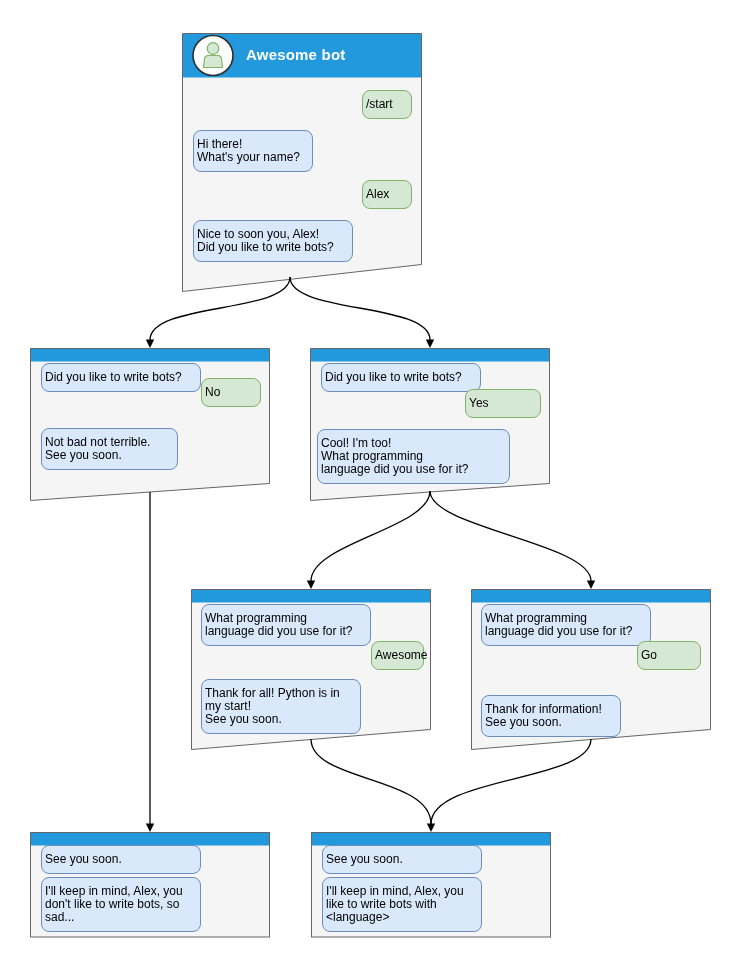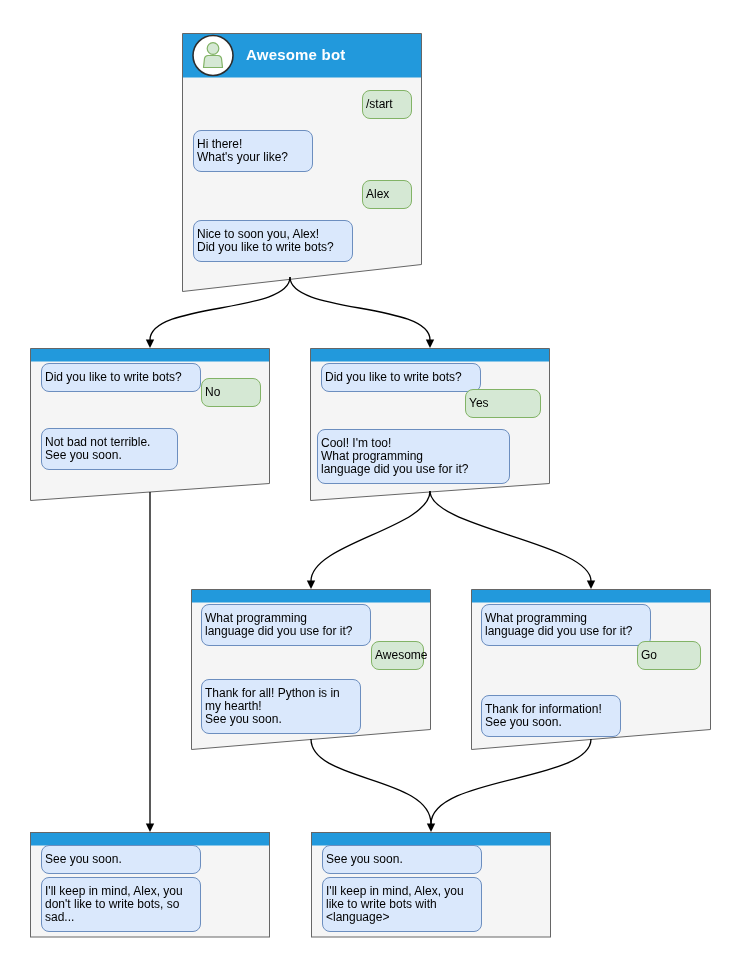--- a/index.html
+++ b/index.html
@@ -43,21 +43,21 @@
     <div class="card-header">
       <svg class="avatar" style="top:1px" viewBox="0 0 44 44">
         <circle cx="22" cy="21.5" r="20" fill="#ffffff" stroke="#2d2d2d" stroke-width="1.6"></circle>
         <circle cx="22" cy="14.5" r="5.8" fill="#d5e8d4" stroke="#82b366" stroke-width="1.2"></circle>
         <path d="M12.5,33.5 L13.5,24.5 Q14,21.5 17,21.5 L27,21.5 Q30,21.5 30.5,24.5 L31.5,33.5 Z" fill="#d5e8d4" stroke="#82b366" stroke-width="1.2" stroke-linejoin="round"></path>
       </svg>
       <span class="card-title">Awesome bot</span>
     </div>
     <div class="bubble user" style="right:10px;top:57px;width:50px">/start</div>
     <div class="bubble bot" style="left:11px;top:97px;width:120px">Hi there!
-What's your like?</div>
+What's your name?</div>
     <div class="bubble user" style="right:10px;top:147px;width:50px">Alex</div>
     <div class="bubble bot" style="left:11px;top:187px;width:160px">Nice to soon you, Alex!
 Did you like to write bots?</div>
   </div>
 
   <div class="card" style="left:30px;top:348px;width:240px;height:154px">
     <svg class="card-bg" width="240" height="154">
       <path d="M0.5,0.5 H239.5 V135.5 L0.5,152.5 Z" fill="#f5f5f5" stroke="none"></path>
       <rect x="0.5" y="0.5" width="239" height="13" fill="#2299dc"></rect>
       <path d="M0.5,0.5 H239.5 V135.5 L0.5,152.5 Z" fill="none" stroke="#666666" stroke-width="1"></path>
@@ -84,21 +84,21 @@
   <div class="card" style="left:191px;top:589px;width:240px;height:162px">
     <svg class="card-bg" width="240" height="162">
       <path d="M0.5,0.5 H239.5 V140.5 L0.5,160.5 Z" fill="#f5f5f5" stroke="none"></path>
       <rect x="0.5" y="0.5" width="239" height="13" fill="#2299dc"></rect>
       <path d="M0.5,0.5 H239.5 V140.5 L0.5,160.5 Z" fill="none" stroke="#666666" stroke-width="1"></path>
     </svg>
     <div class="bubble bot" style="left:10px;top:15px;width:170px">What programming
 language did you use for it?</div>
     <div class="bubble user" style="right:7px;top:52px;width:53px">Awesome</div>
     <div class="bubble bot" style="left:10px;top:90px;width:160px">Thank for all! Python is in
-my hearth!
+my start!
 See you soon.</div>
   </div>
 
   <div class="card" style="left:471px;top:589px;width:240px;height:162px">
     <svg class="card-bg" width="240" height="162">
       <path d="M0.5,0.5 H239.5 V140.5 L0.5,160.5 Z" fill="#f5f5f5" stroke="none"></path>
       <rect x="0.5" y="0.5" width="239" height="13" fill="#2299dc"></rect>
       <path d="M0.5,0.5 H239.5 V140.5 L0.5,160.5 Z" fill="none" stroke="#666666" stroke-width="1"></path>
     </svg>
     <div class="bubble bot" style="left:10px;top:15px;width:170px">What programming

